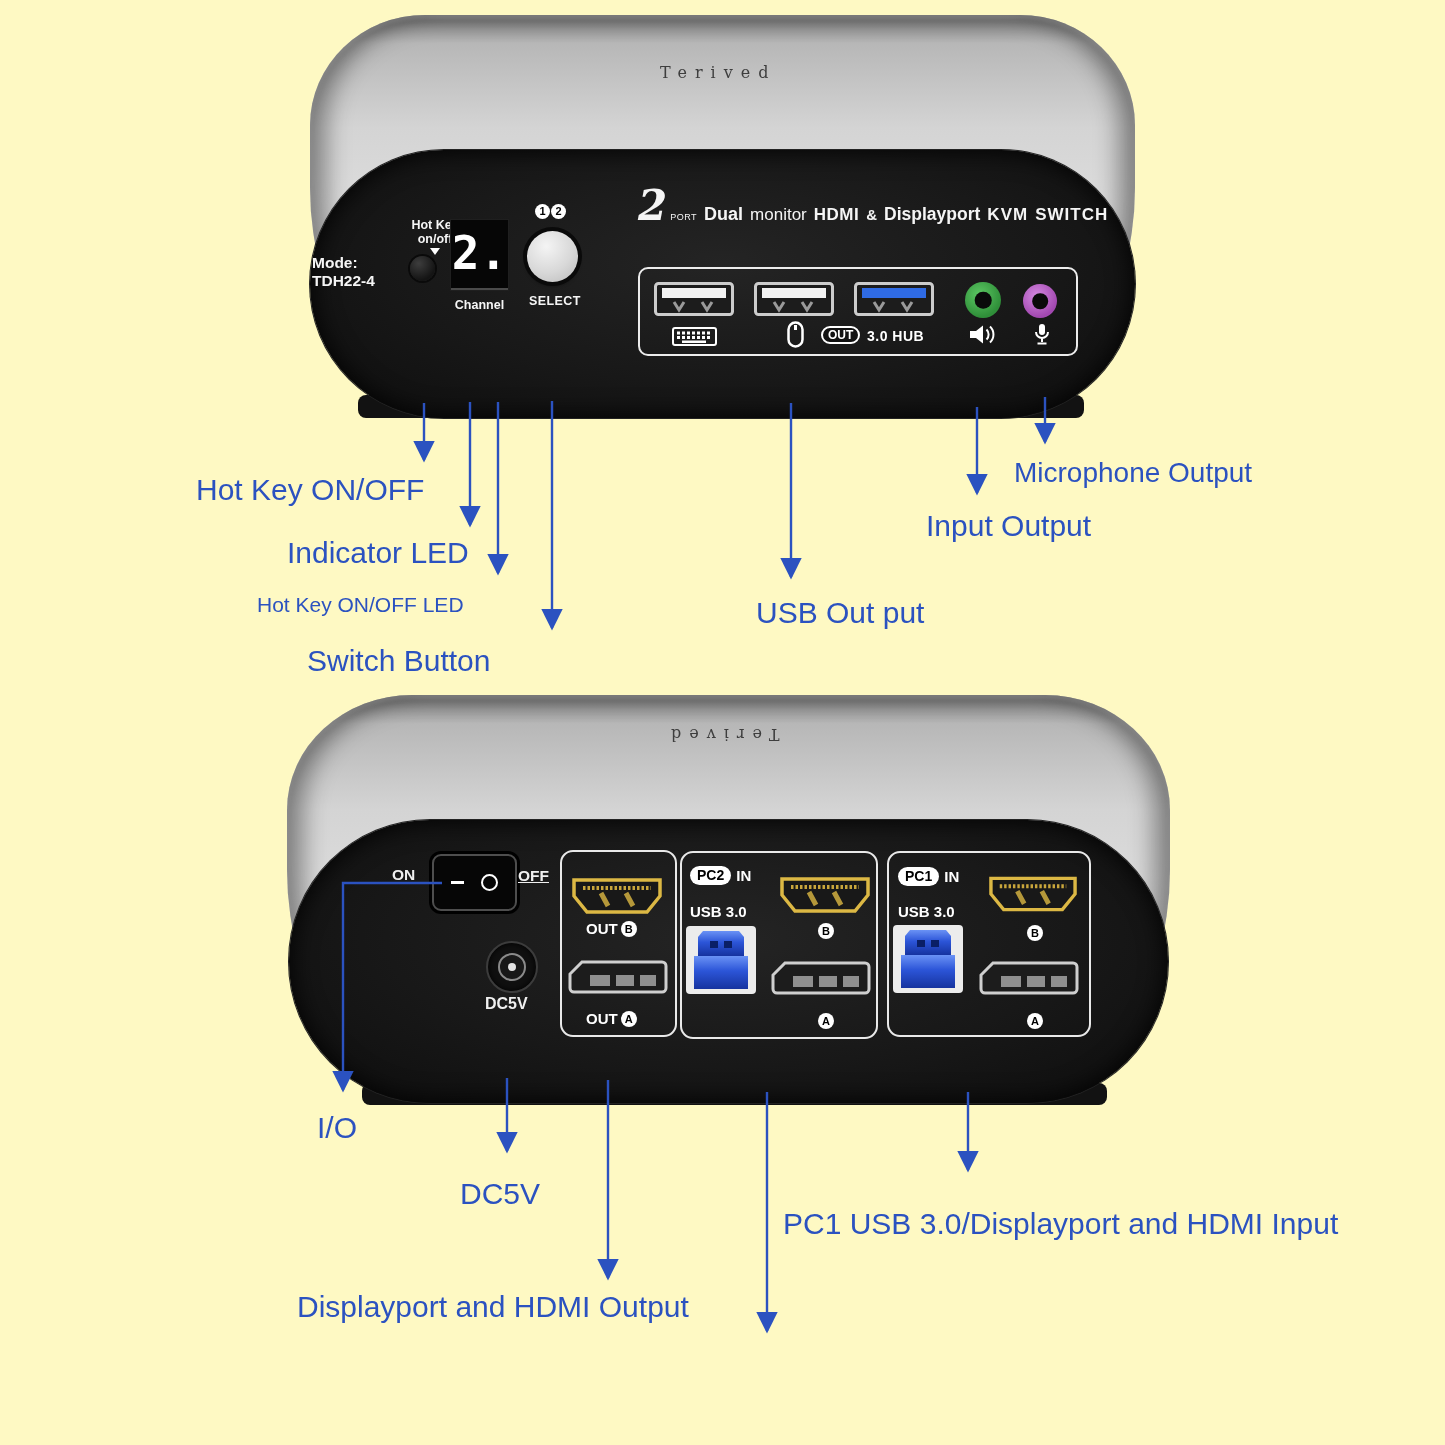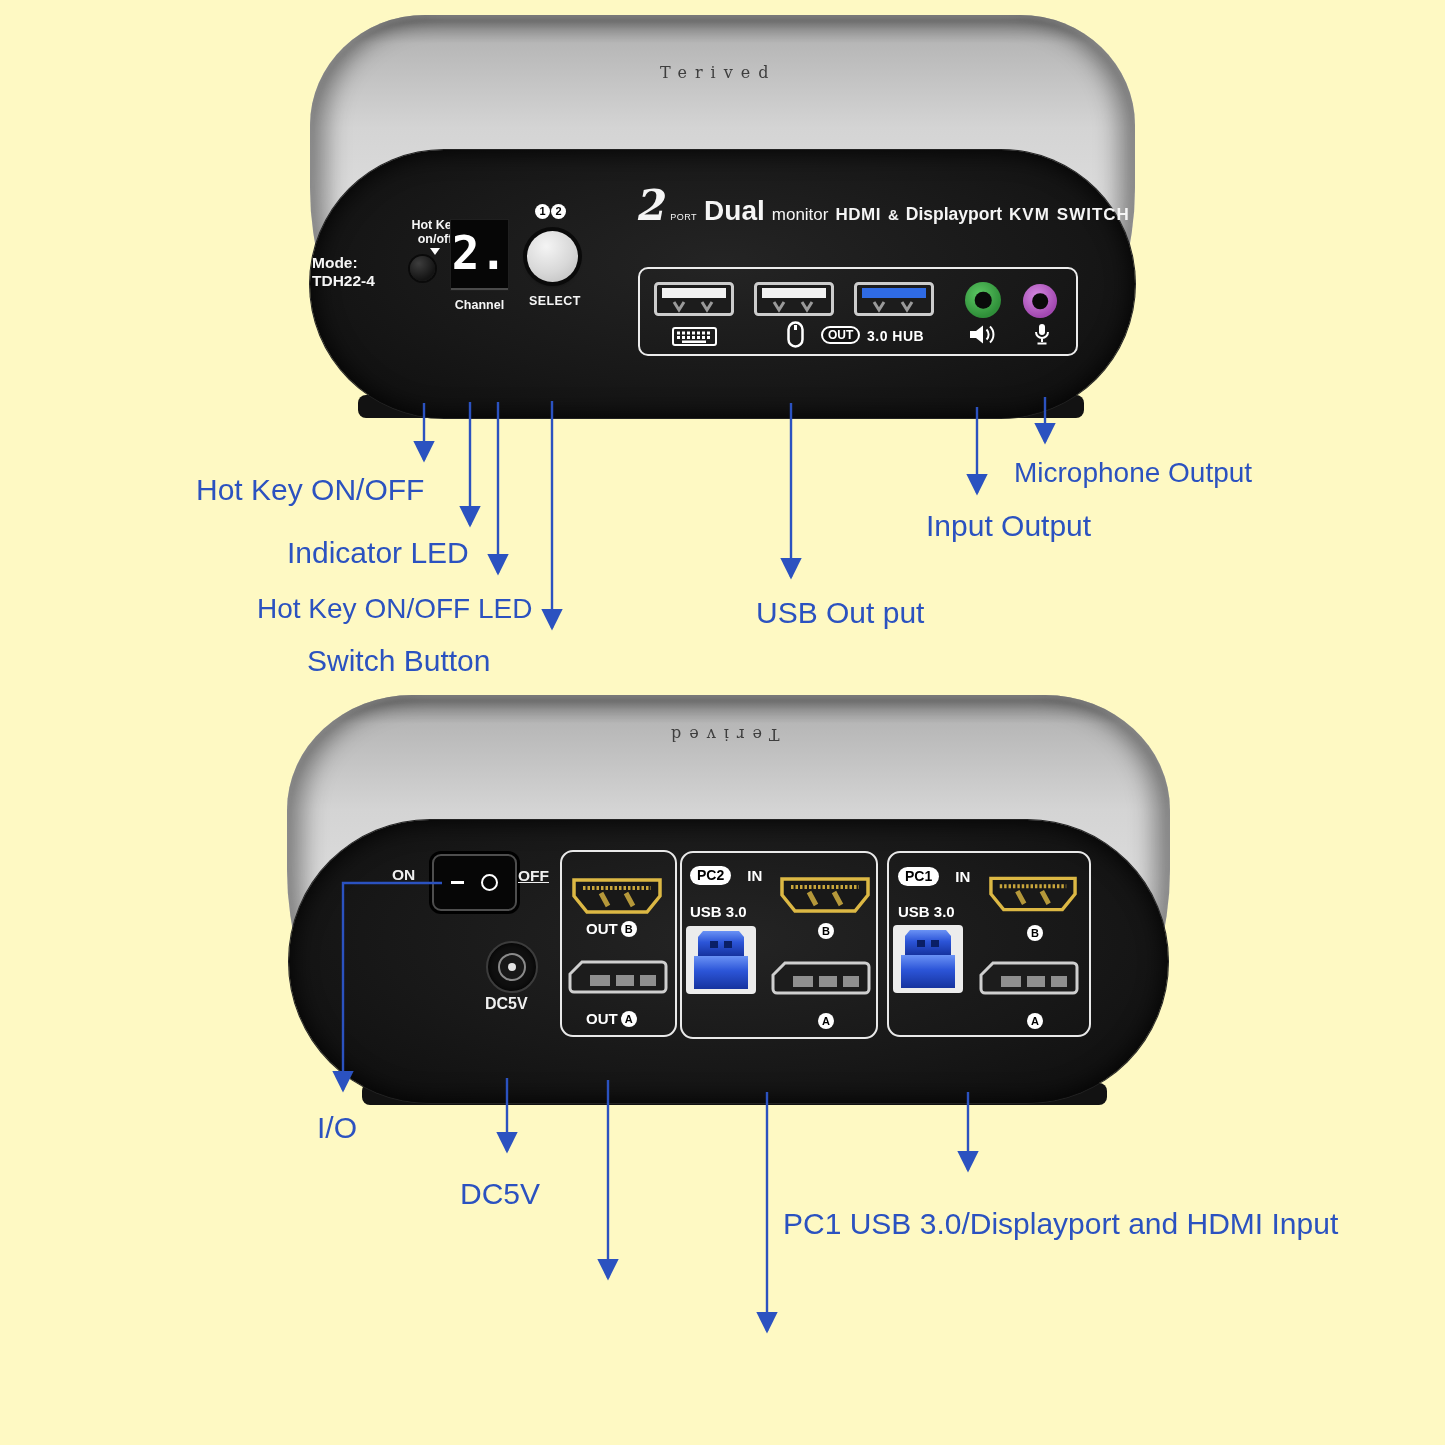--- a/index.html
+++ b/index.html
@@ -39,21 +39,21 @@
   .sel-ind{position:absolute;left:225px;top:54px;display:flex;gap:1px;}
   .circ-num{width:15px;height:15px;border-radius:50%;background:#fff;color:#000;font-size:11px;font-weight:bold;
             line-height:15px;text-align:center;}
   .sel-btn{position:absolute;left:217px;top:81px;width:51px;height:51px;border-radius:50%;
            background:radial-gradient(circle at 38% 30%, #f4f4f4, #d8d8d8 55%, #b9b9b9 100%);
            box-shadow:0 0 0 4px #0a0a0a, 0 3px 4px rgba(0,0,0,.8);}
   .sel-label{position:absolute;left:219px;top:144px;font-weight:bold;font-size:12.5px;letter-spacing:.4px;}
   .title-row{position:absolute;left:328px;top:36px;display:flex;align-items:baseline;gap:7px;white-space:nowrap;}
   .t-num{font-family:"DejaVu Serif",serif;font-style:italic;font-weight:bold;font-size:42px;line-height:40px;}
   .t-port{font-size:9px;font-weight:normal;margin-left:-4px;letter-spacing:.5px;}
-  .t-dual{font-size:28px;font-weight:bold;}
+  .t-dual{font-size:18px;font-weight:bold;}
   .t-mon{font-size:17px;font-weight:normal;}
   .t-hdmi{font-size:17px;font-weight:bold;letter-spacing:.5px;}
   .t-amp{font-size:15px;font-weight:bold;}
   .t-dp{font-size:17.5px;font-weight:bold;}
   .t-kvm{font-size:17px;font-weight:bold;letter-spacing:1px;}
 
   .usb-box{position:absolute;left:328px;top:117px;width:436px;height:85px;border:2px solid #ececec;border-radius:10px;}
   .jack{position:absolute;border-radius:50%;}
   .jack .hole{position:absolute;left:50%;top:50%;transform:translate(-50%,-50%);width:46%;height:46%;
               border-radius:50%;background:#0a0a0a;}
@@ -66,21 +66,21 @@
   .rocker{position:absolute;background:#060606;border:2px solid #4e4e4e;border-radius:9px;
           box-shadow:0 0 0 3px #000;display:flex;align-items:center;}
   .rocker .dash{width:13px;height:3px;background:#fff;margin-left:17px;}
   .rocker .oh{width:13px;height:13px;border:2.5px solid #fff;border-radius:50%;margin-left:17px;}
   .dc-jack{position:absolute;border-radius:50%;background:#101010;border:2px solid #3c3c3c;box-shadow:0 0 6px #000 inset;}
   .dc-jack .ring{position:absolute;left:50%;top:50%;transform:translate(-50%,-50%);width:24px;height:24px;
                  border-radius:50%;background:#181818;border:2px solid #8a8a8a;}
   .dc-jack .pin{position:absolute;left:50%;top:50%;transform:translate(-50%,-50%);width:8px;height:8px;
                 border-radius:50%;background:#e3e3e3;}
   .grp{position:absolute;border:2px solid #e9e9e9;border-radius:13px;}
-  .badge-row{position:absolute;display:flex;align-items:center;gap:16px;}
+  .badge-row{position:absolute;display:flex;align-items:center;gap:5px;}
   .pc-pill{background:#fff;color:#000;font-weight:bold;font-size:14px;line-height:19px;padding:0 7px;border-radius:10px;}
   .in-lab{color:#fff;font-weight:bold;font-size:15px;}
   .usb3-lab{position:absolute;color:#fff;font-weight:bold;font-size:15px;}
   .circ-ltr{display:inline-block;width:16px;height:16px;border-radius:50%;background:#fff;color:#000;
             font-size:11px;font-weight:bold;line-height:16px;text-align:center;vertical-align:middle;}
   .port-lab{position:absolute;color:#fff;font-weight:bold;font-size:15px;display:flex;align-items:center;gap:3px;}
 
   svg{display:block;}
   .overlay{position:absolute;left:0;top:0;z-index:5;pointer-events:none;}
 </style>
@@ -331,22 +331,23 @@
     <path d="M1045 397 V442" marker-end="url(#arr)"></path>
     <path d="M442 883 H343 V1090" marker-end="url(#arr)"></path>
     <path d="M507 1078 V1151" marker-end="url(#arr)"></path>
     <path d="M608 1080 V1278" marker-end="url(#arr)"></path>
     <path d="M767 1092 V1331" marker-end="url(#arr)"></path>
     <path d="M968 1092 V1170" marker-end="url(#arr)"></path>
   </svg>
 
   <div class="ann" style="left:196px;top:473px;font-size:30px;">Hot Key ON/OFF</div>
   <div class="ann" style="left:287px;top:536px;font-size:30px;">Indicator LED</div>
-  <div class="ann" style="left:257px;top:593px;font-size:28px;">Hot Key ON/OFF LED</div>
+  <div class="ann" style="left:257px;top:593px;font-size:21px;">Hot Key ON/OFF LED</div>
   <div class="ann" style="left:307px;top:644px;font-size:30px;text-align:center;">Switch Button</div>
   <div class="ann" style="left:756px;top:596px;font-size:30px;">USB Out put</div>
   <div class="ann" style="left:926px;top:509px;font-size:30px;">Input Output</div>
   <div class="ann" style="left:1014px;top:457px;font-size:28px;">Microphone Output</div>
   <div class="ann" style="left:317px;top:1111px;font-size:30px;">I/O</div>
   <div class="ann" style="left:460px;top:1177px;font-size:30px;">DC5V</div>
+  <div class="ann" style="left:297px;top:1290px;font-size:30px;">Displayport and HDMI Output</div>
   <div class="ann" style="left:783px;top:1207px;font-size:30px;">PC1 USB 3.0/Displayport and HDMI Input</div>
 
 </div>
 
 </body></html>

